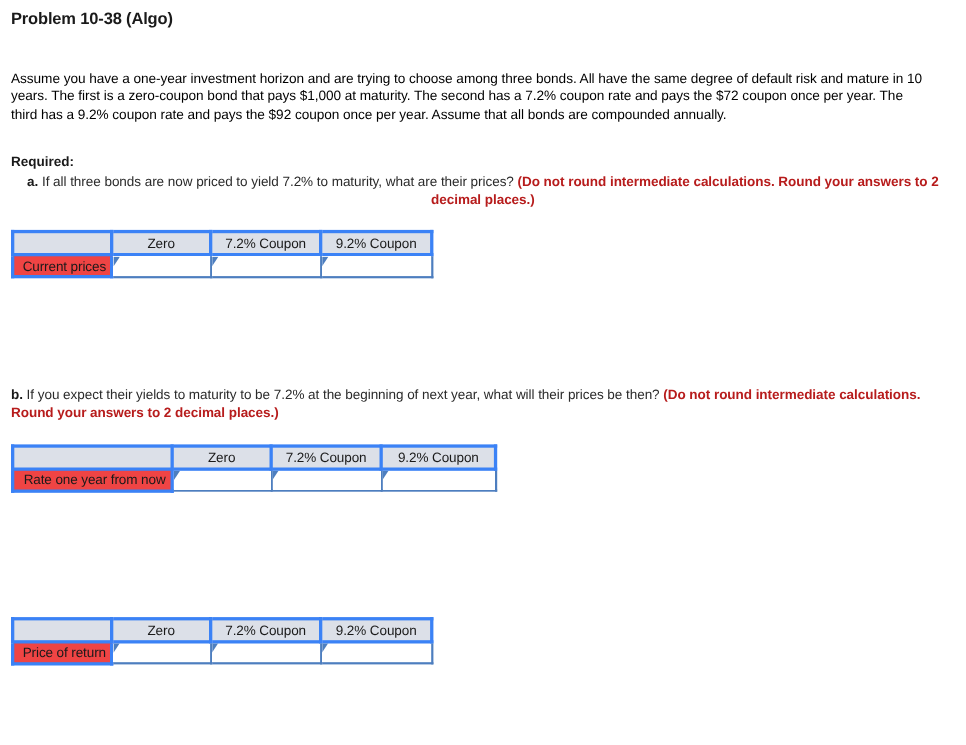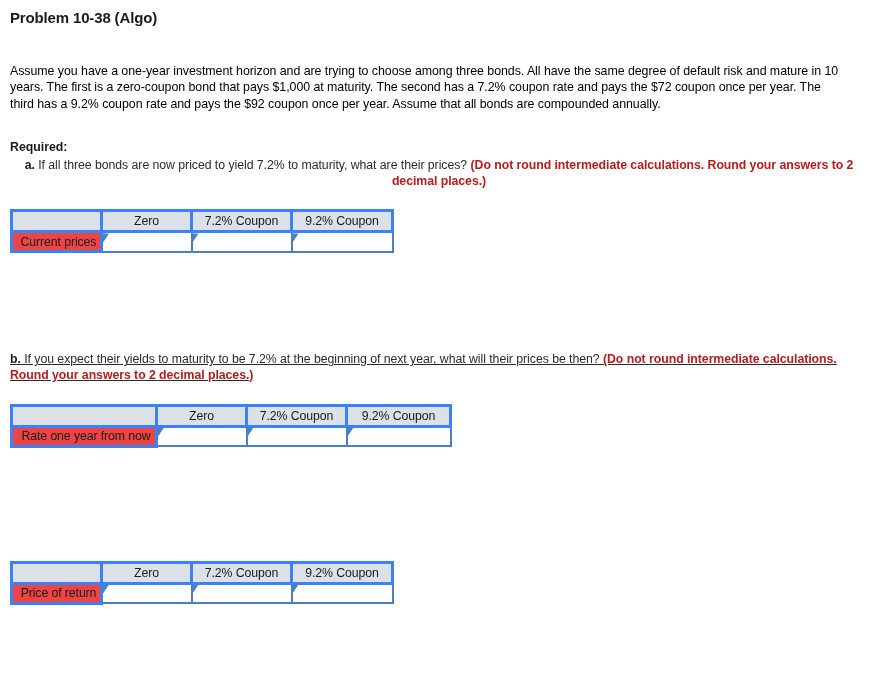--- a/index.html
+++ b/index.html
@@ -52,21 +52,21 @@
   }
 
   .question {
     font-size: 12.3px;
     line-height: 15.6px;
     color: #2b2b2b;
     letter-spacing: -0.05px;
     max-width: 858px;
   }
   .q-a { margin: 3px 0 0 0; text-align: center; }
-  .q-b { margin: 0; text-decoration: underline; }
+  .q-b { margin: 0; }
   .q-c { margin: 0; }
 
   .q-letter {
     font-weight: bold;
     color: #1a1a1a;
   }
   .q-note {
     font-weight: bold;
     color: #b71c1c;
   }

